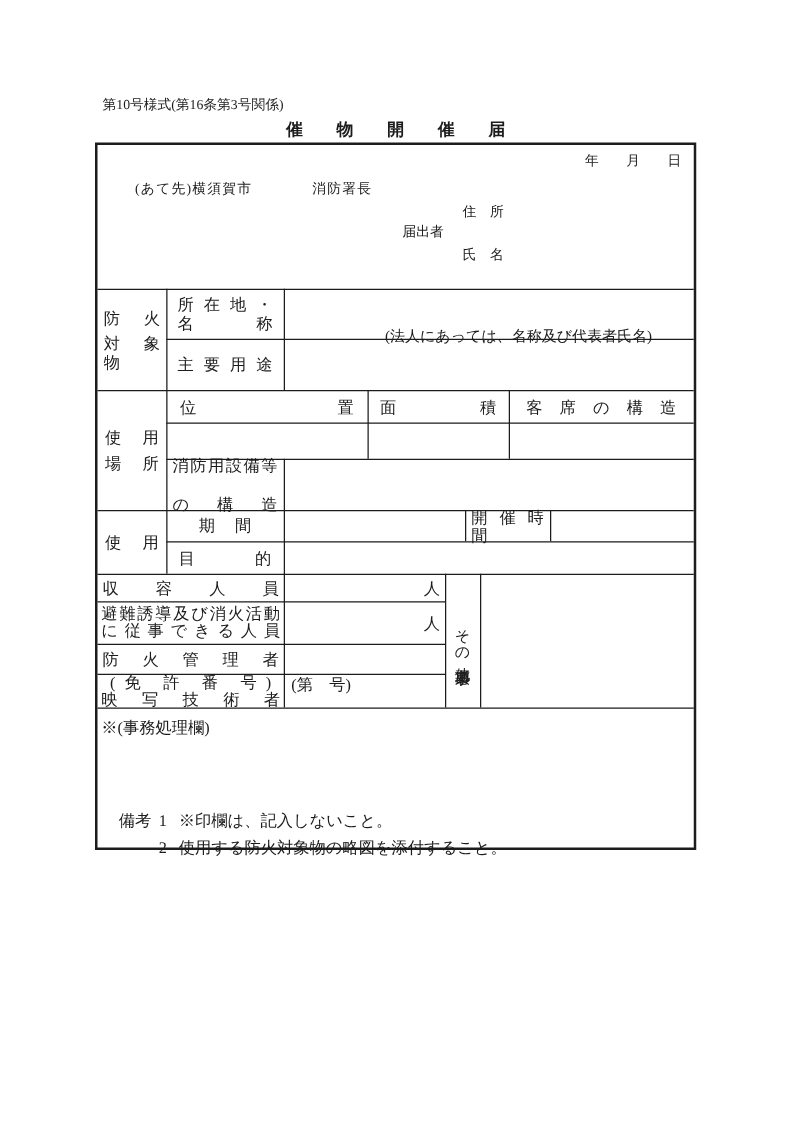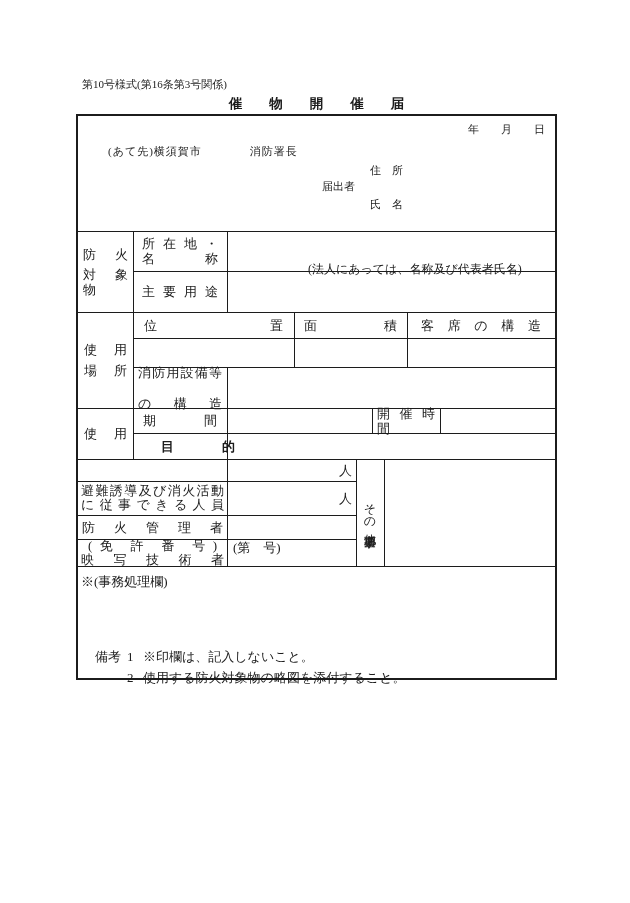--- a/index.html
+++ b/index.html
@@ -108,33 +108,36 @@
   <div class="cell" style="left:329px;top:222px;width:148px;height:29px;"></div>
   <div class="cell" style="left:55px;top:251px;width:94px;height:41px;padding:0 5px;gap:16px;">
     <div class="jt">消防用設備等</div>
     <div class="jt">の 構 造</div>
   </div>
   <div class="cell" style="left:149px;top:251px;width:328px;height:41px;"></div>
 
   <div class="cell" style="left:0;top:292px;width:55px;height:51px;padding:0 6px;">
     <div class="jt">使 用</div>
   </div>
-  <div class="cell" style="left:55px;top:292px;width:94px;height:25px;padding:0 10px;">
+  <div class="cell" style="left:55px;top:292px;width:94px;height:25px;padding:0 26px;">
     <div class="jt">期 間</div>
   </div>
   <div class="cell" style="left:149px;top:292px;width:145px;height:25px;"></div>
   <div class="cell" style="left:294px;top:292px;width:68px;height:25px;padding:0 5px;">
     <div class="jt">開 催 時 間</div>
   </div>
   <div class="cell" style="left:362px;top:292px;width:115px;height:25px;"></div>
-  <div class="cell" style="left:73px;top:317px;width:94px;height:26px;padding:0 10px;font-weight:bold;">
+  <div class="cell" style="left:55px;top:317px;width:94px;height:26px;padding:0 10px;">
     <div class="jt">目 的</div>
   </div>
   <div class="cell" style="left:149px;top:317px;width:328px;height:26px;"></div>
 
+  <div class="cell" style="left:0;top:343px;width:149px;height:22px;padding:0 4px;">
+    <div class="jt">収 容 人 員</div>
+  </div>
   <div class="cell" style="left:149px;top:343px;width:129px;height:22px;padding-right:4px;">
     <div class="rt">人</div>
   </div>
 
   <div class="cell" style="left:0;top:365px;width:149px;height:34px;padding:0 3px;line-height:14px;">
     <div class="jt">避難誘導及び消火活動</div>
     <div class="jt">に 従 事 で き る 人 員</div>
   </div>
   <div class="cell" style="left:149px;top:365px;width:129px;height:34px;padding-right:4px;">
     <div class="rt">人</div>

